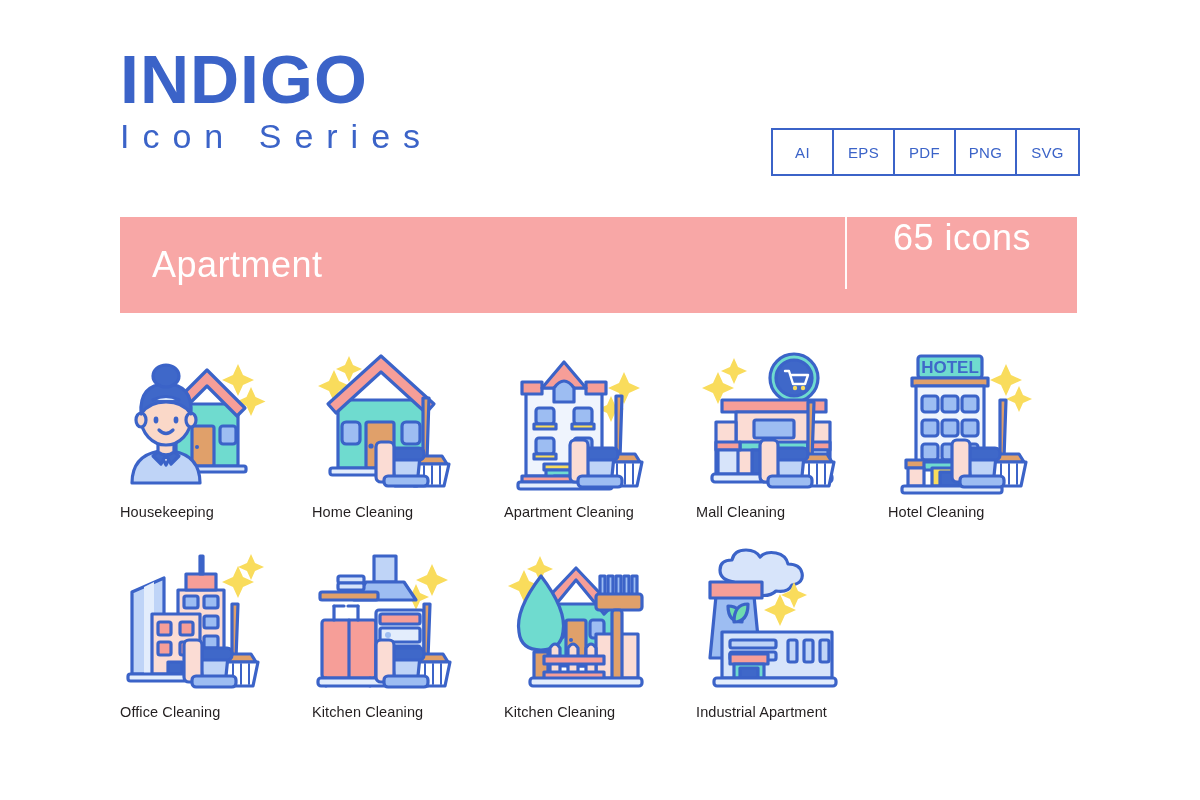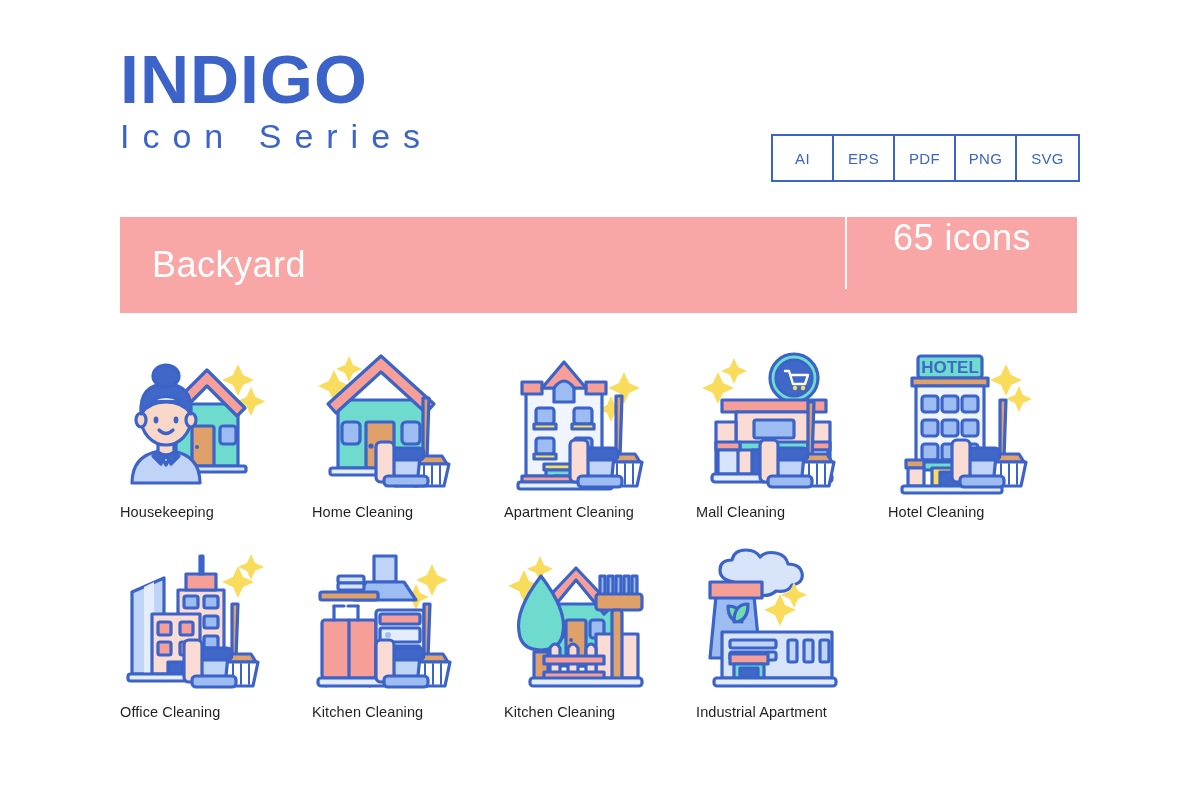--- a/index.html
+++ b/index.html
@@ -27,21 +27,20 @@
     font-weight: 400;
     letter-spacing: 13px;
     color: #3B63C8;
     font-family: "Liberation Sans", sans-serif;
   }
 
   .formats {
     position: absolute; right: 0; top: 82px;
     display: flex;
     border: 2px solid #3B63C8;
-    margin-top: 6px;
   }
   .fmt {
     min-width: 61px; height: 44px;
     display: flex; align-items: center; justify-content: center;
     font-size: 15px; color: #3B63C8;
     border-right: 2px solid #3B63C8;
     background: #fff;
     letter-spacing: .3px;
   }
   .fmt:last-child { border-right: none; }
@@ -100,21 +99,21 @@
     <div class="formats">
       <div class="fmt">AI</div>
       <div class="fmt">EPS</div>
       <div class="fmt">PDF</div>
       <div class="fmt">PNG</div>
       <div class="fmt">SVG</div>
     </div>
   </div>
 
   <div class="banner">
-    <div class="banner-title">Backyard</div>
+    <div class="banner-title">Apartment</div>
     <div class="banner-right">
       <div class="banner-divider"></div>
       <div class="banner-count">65 icons</div>
     </div>
   </div>
 
   <div class="grid">
 
     <div class="cell">
       <svg class="art" viewBox="0 0 150 150">

